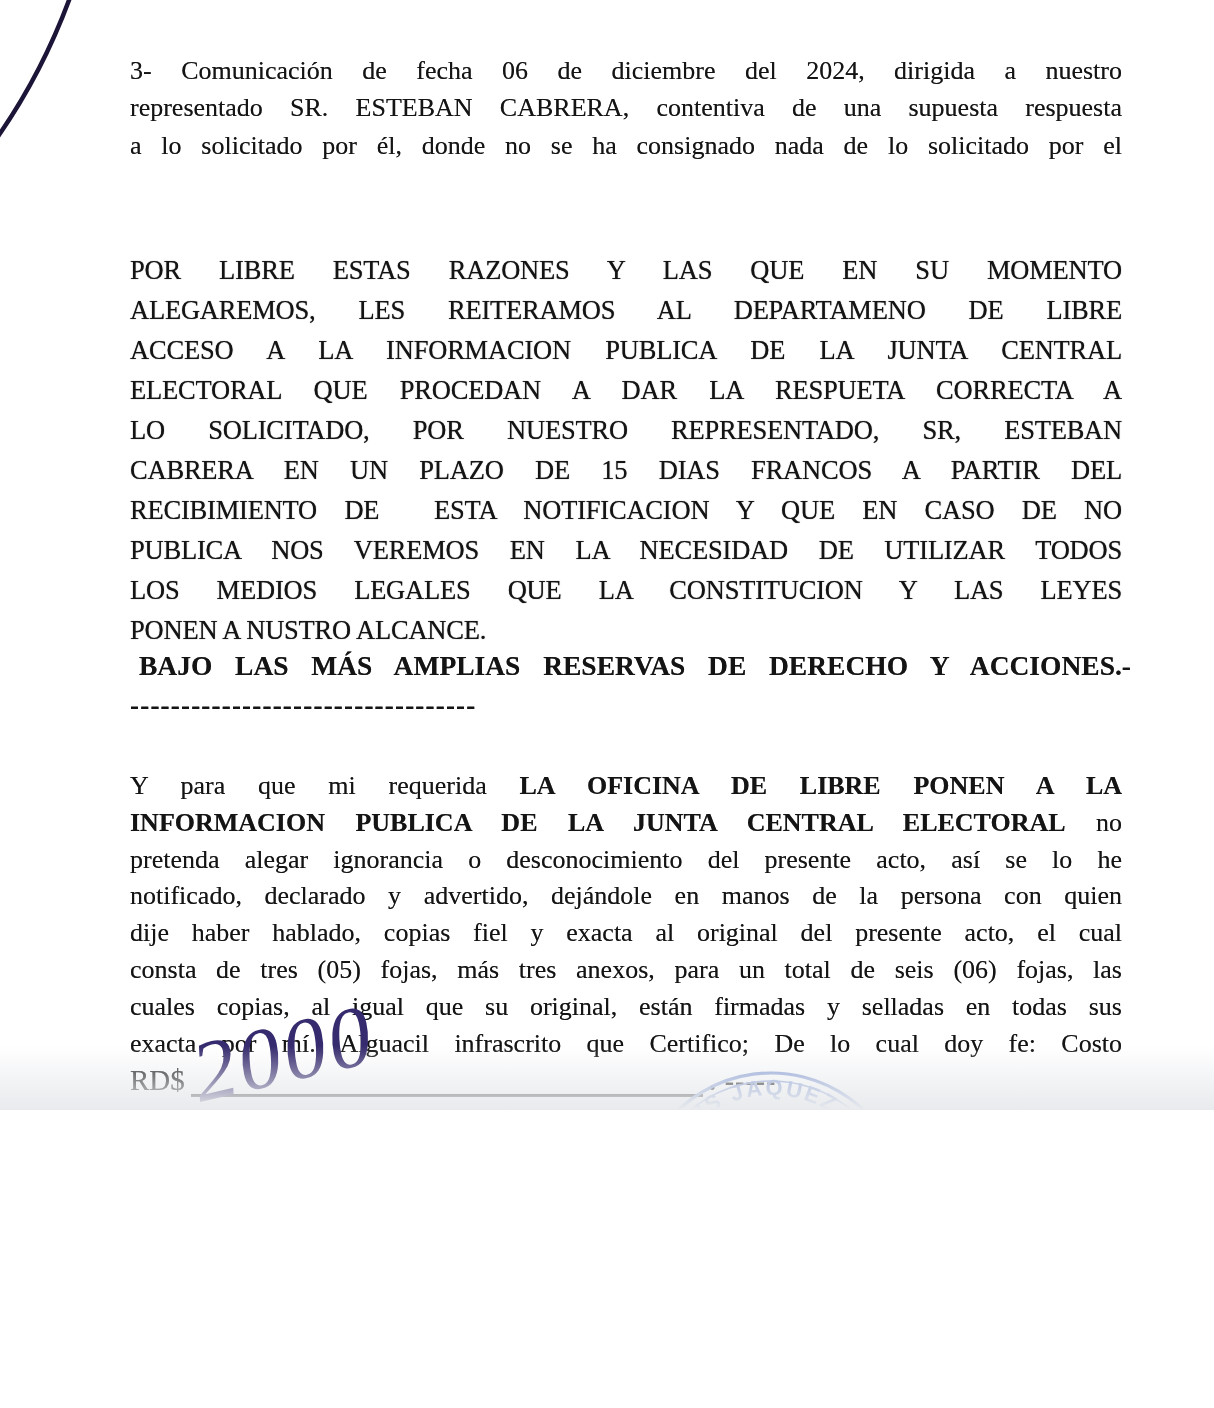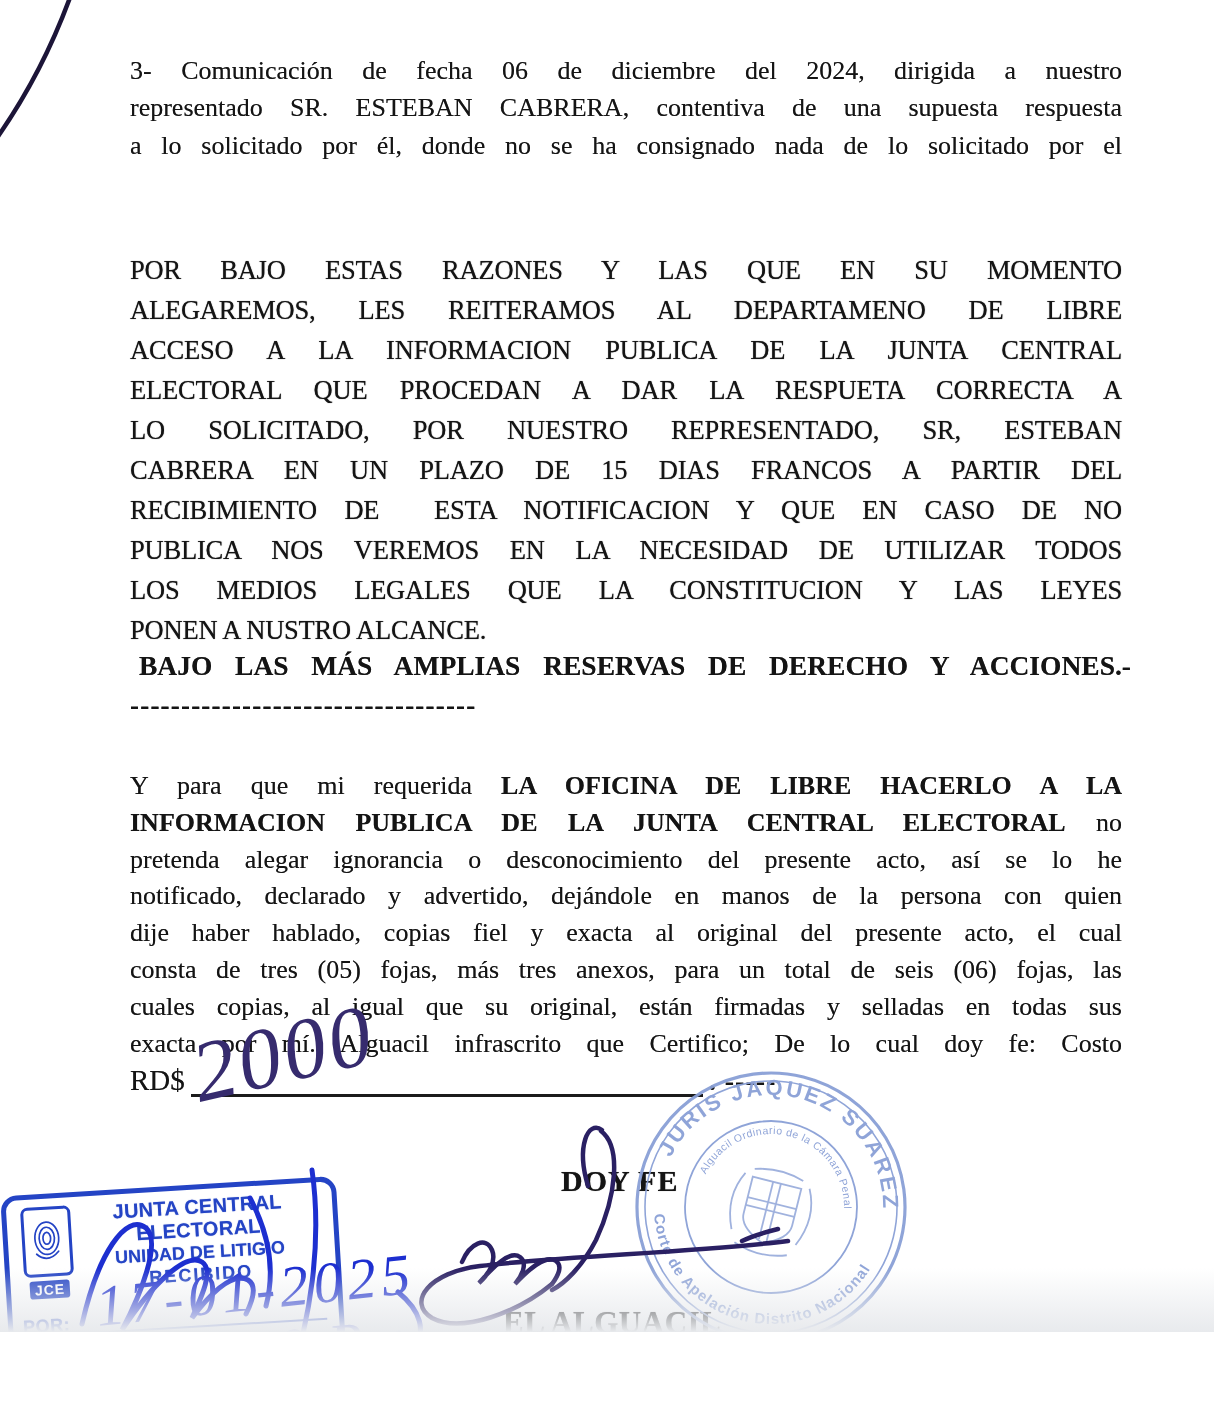--- a/index.html
+++ b/index.html
@@ -1,17 +1,17 @@
 <!DOCTYPE html>
 <html><head>
 <meta charset="utf-8">
 <style>
   html,body{margin:0;padding:0;background:#ffffff;}
   .page{
-    position:relative;width:1214px;height:1332px;background:#ffffff;
+    position:relative;width:1214px;height:1110px;background:#ffffff;
     font-family:"Liberation Serif", serif;color:#141414;overflow:hidden;
   }
   .page::after{
     content:"";position:absolute;left:0;right:0;bottom:0;height:64px;
     background:linear-gradient(rgba(255,255,255,0),#e8eaed);pointer-events:none;
   }
   .para{position:absolute;left:130px;width:992px;}
   .para .line{text-align:justify;text-align-last:justify;white-space:normal;}
   .para .line.no-stretch{text-align-last:left;}
   .body-text .line{font-size:26px;line-height:37.4px;text-shadow:0 0 .6px rgba(0,0,0,.55);}
@@ -76,33 +76,33 @@
   <svg class="hw-overlay" width="220" height="220">
     <path d="M 72 -8 C 52 48 24 100 -6 142" stroke="#1c1538" stroke-width="4.5" fill="none" stroke-linecap="round"></path>
   </svg>
 
   <div class="para body-text" style="top:52px">
       <div class="line"><span>3- Comunicación de fecha 06 de diciembre del 2024, dirigida a nuestro</span></div>
       <div class="line"><span>representado SR. ESTEBAN CABRERA, contentiva de una supuesta respuesta</span></div>
       <div class="line"><span>a lo solicitado por él, donde no se ha consignado nada de lo solicitado por el</span></div>
     </div>
   <div class="para caps-text" style="top:250px">
-      <div class="line"><span>POR BAJO ESTAS RAZONES Y LAS QUE EN SU MOMENTO</span></div>
+      <div class="line"><span>POR LIBRE ESTAS RAZONES Y LAS QUE EN SU MOMENTO</span></div>
       <div class="line"><span>ALEGAREMOS, LES REITERAMOS AL DEPARTAMENO DE LIBRE</span></div>
       <div class="line"><span>ACCESO A LA INFORMACION PUBLICA DE LA JUNTA CENTRAL</span></div>
       <div class="line"><span>ELECTORAL QUE PROCEDAN A DAR LA RESPUETA CORRECTA A</span></div>
       <div class="line"><span>LO SOLICITADO, POR NUESTRO REPRESENTADO, SR, ESTEBAN</span></div>
       <div class="line"><span>CABRERA EN UN PLAZO DE 15 DIAS FRANCOS A PARTIR DEL</span></div>
       <div class="line"><span>RECIBIMIENTO DE &nbsp;ESTA NOTIFICACION Y QUE EN CASO DE NO</span></div>
       <div class="line"><span>PUBLICA NOS VEREMOS EN LA NECESIDAD DE UTILIZAR TODOS</span></div>
       <div class="line"><span>LOS MEDIOS LEGALES QUE LA CONSTITUCION Y LAS LEYES</span></div>
       <div class="line no-stretch"><span>PONEN A NUSTRO ALCANCE.</span></div>
     </div>
   <div class="para body-text p3" style="top:768px">
-      <div class="line"><span>Y para que mi requerida </span><span class="b">LA OFICINA DE LIBRE HACERLO A LA</span></div>
+      <div class="line"><span>Y para que mi requerida </span><span class="b">LA OFICINA DE LIBRE PONEN A LA</span></div>
       <div class="line"><span class="b">INFORMACION PUBLICA DE LA JUNTA CENTRAL ELECTORAL</span><span> no</span></div>
       <div class="line"><span>pretenda alegar ignorancia o desconocimiento del presente acto, así se lo he</span></div>
       <div class="line"><span>notificado, declarado y advertido, dejándole en manos de la persona con quien</span></div>
       <div class="line"><span>dije haber hablado, copias fiel y exacta al original del presente acto, el cual</span></div>
       <div class="line"><span>consta de tres (05) fojas, más tres anexos, para un total de seis (06) fojas, las</span></div>
       <div class="line"><span>cuales copias, al igual que su original, están firmadas y selladas en todas sus</span></div>
       <div class="line"><span>exacta por mí. Alguacil infrascrito que Certifico; De lo cual doy fe: Costo</span></div>
     </div>
 
   <div class="heading">BAJO LAS MÁS AMPLIAS RESERVAS DE DERECHO Y ACCIONES.-</div>

